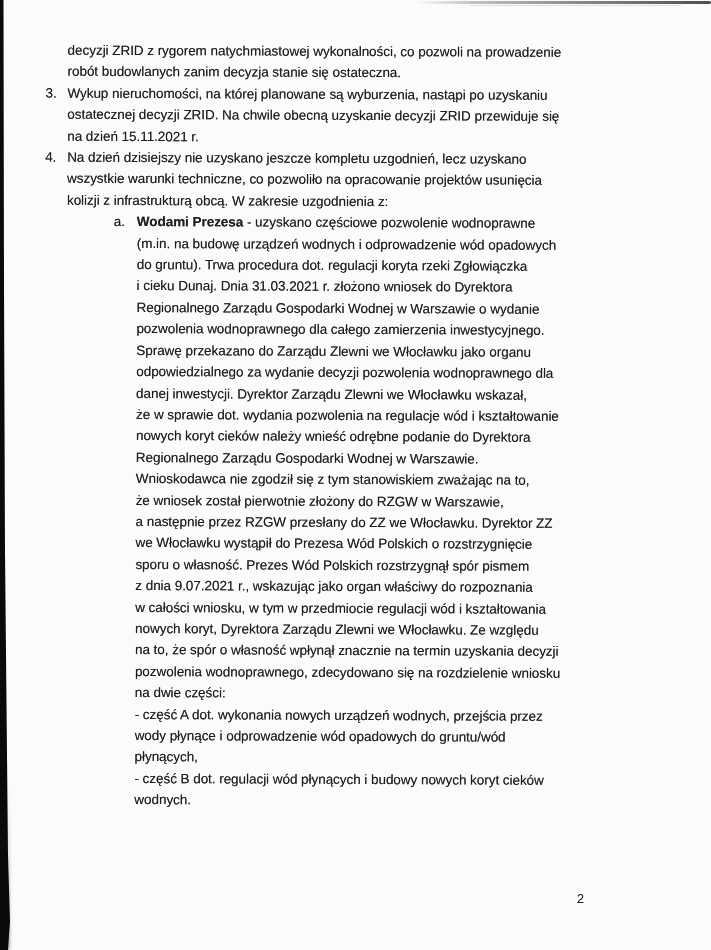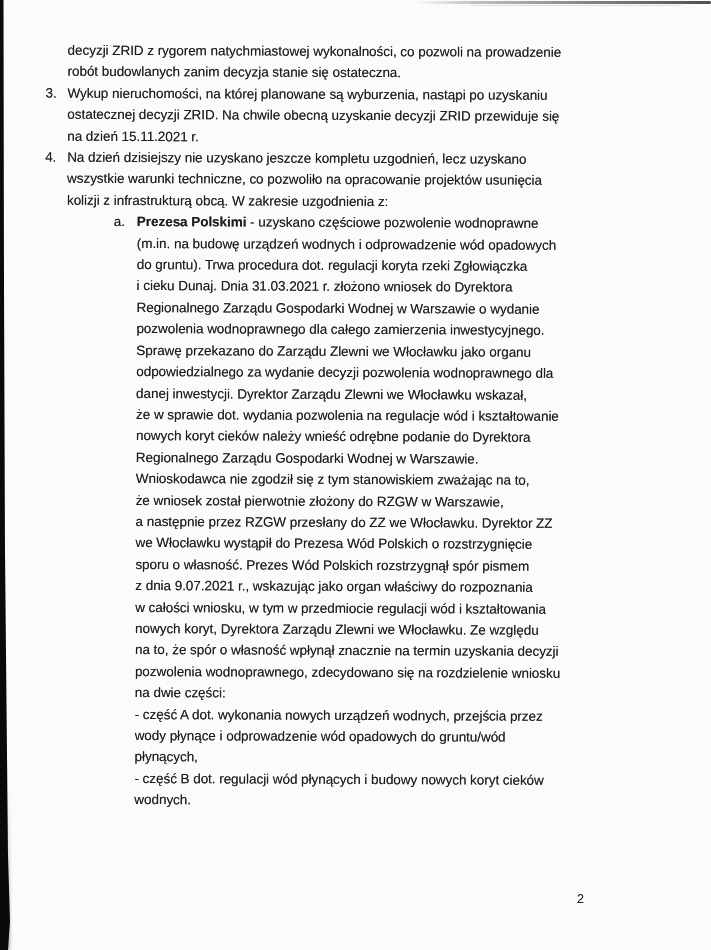--- a/index.html
+++ b/index.html
@@ -121,21 +121,21 @@
       <span class="marker">4.</span>
       <div class="lines">
         <div class="line">Na dzień dzisiejszy nie uzyskano jeszcze kompletu uzgodnień, lecz uzyskano</div>
         <div class="line">wszystkie warunki techniczne, co pozwoliło na opracowanie projektów usunięcia</div>
         <div class="line">kolizji z infrastrukturą obcą. W zakresie uzgodnienia z:</div>
       </div>
     </div>
     <div class="block sub">
       <span class="marker">a.</span>
       <div class="lines">
-        <div class="line"><b>Prezesa Polskimi</b> - uzyskano częściowe pozwolenie wodnoprawne</div>
+        <div class="line"><b>Wodami Prezesa</b> - uzyskano częściowe pozwolenie wodnoprawne</div>
         <div class="line">(m.in. na budowę urządzeń wodnych i odprowadzenie wód opadowych</div>
         <div class="line">do gruntu). Trwa procedura dot. regulacji koryta rzeki Zgłowiączka</div>
         <div class="line">i cieku Dunaj. Dnia 31.03.2021 r. złożono wniosek do Dyrektora</div>
         <div class="line">Regionalnego Zarządu Gospodarki Wodnej w Warszawie o wydanie</div>
         <div class="line">pozwolenia wodnoprawnego dla całego zamierzenia inwestycyjnego.</div>
         <div class="line">Sprawę przekazano do Zarządu Zlewni we Włocławku jako organu</div>
         <div class="line">odpowiedzialnego za wydanie decyzji pozwolenia wodnoprawnego dla</div>
         <div class="line">danej inwestycji. Dyrektor Zarządu Zlewni we Włocławku wskazał,</div>
         <div class="line">że w sprawie dot. wydania pozwolenia na regulacje wód i kształtowanie</div>
         <div class="line">nowych koryt cieków należy wnieść odrębne podanie do Dyrektora</div>

